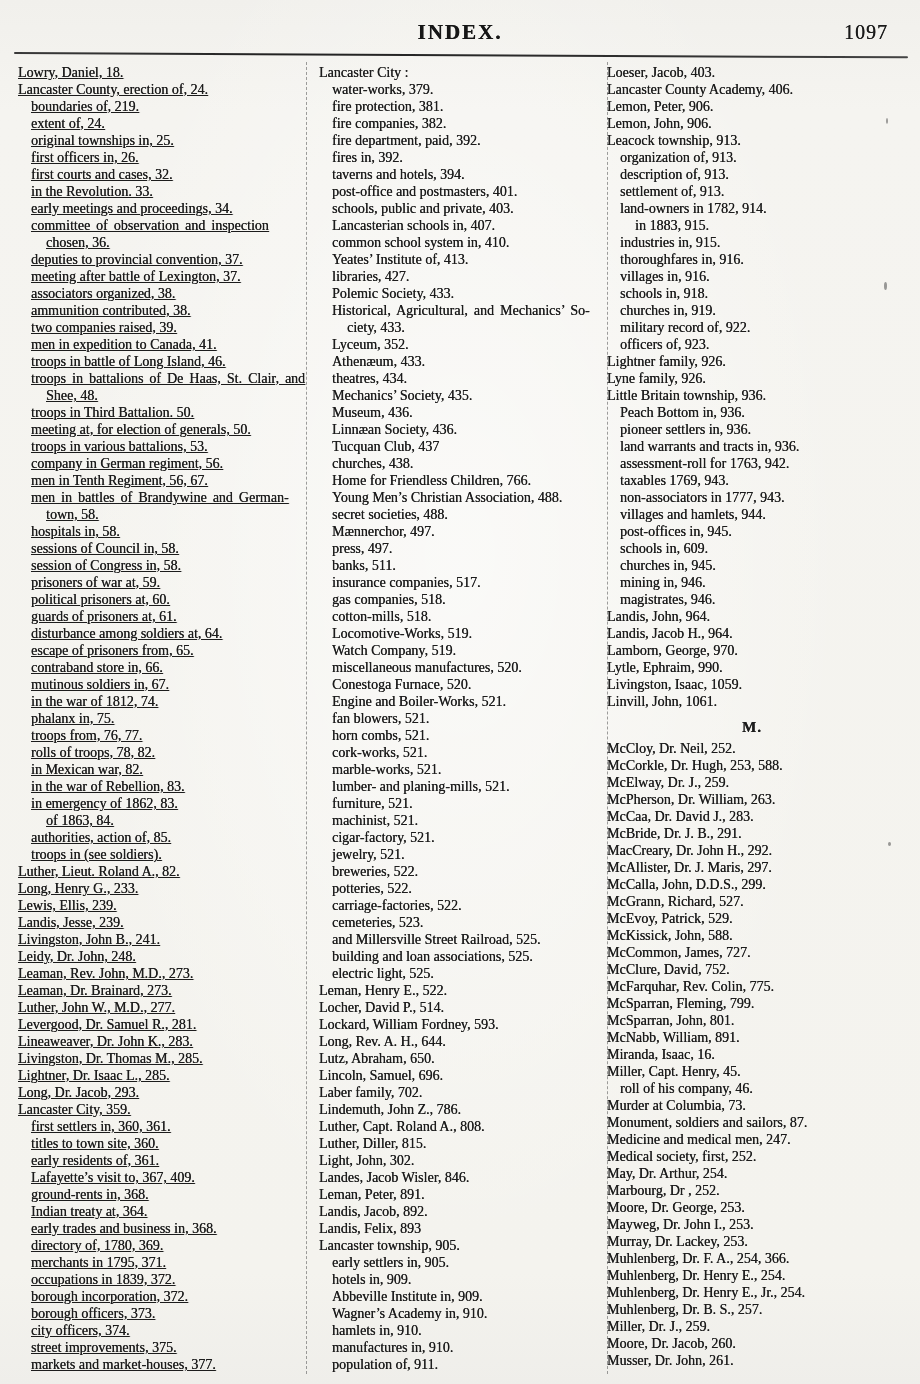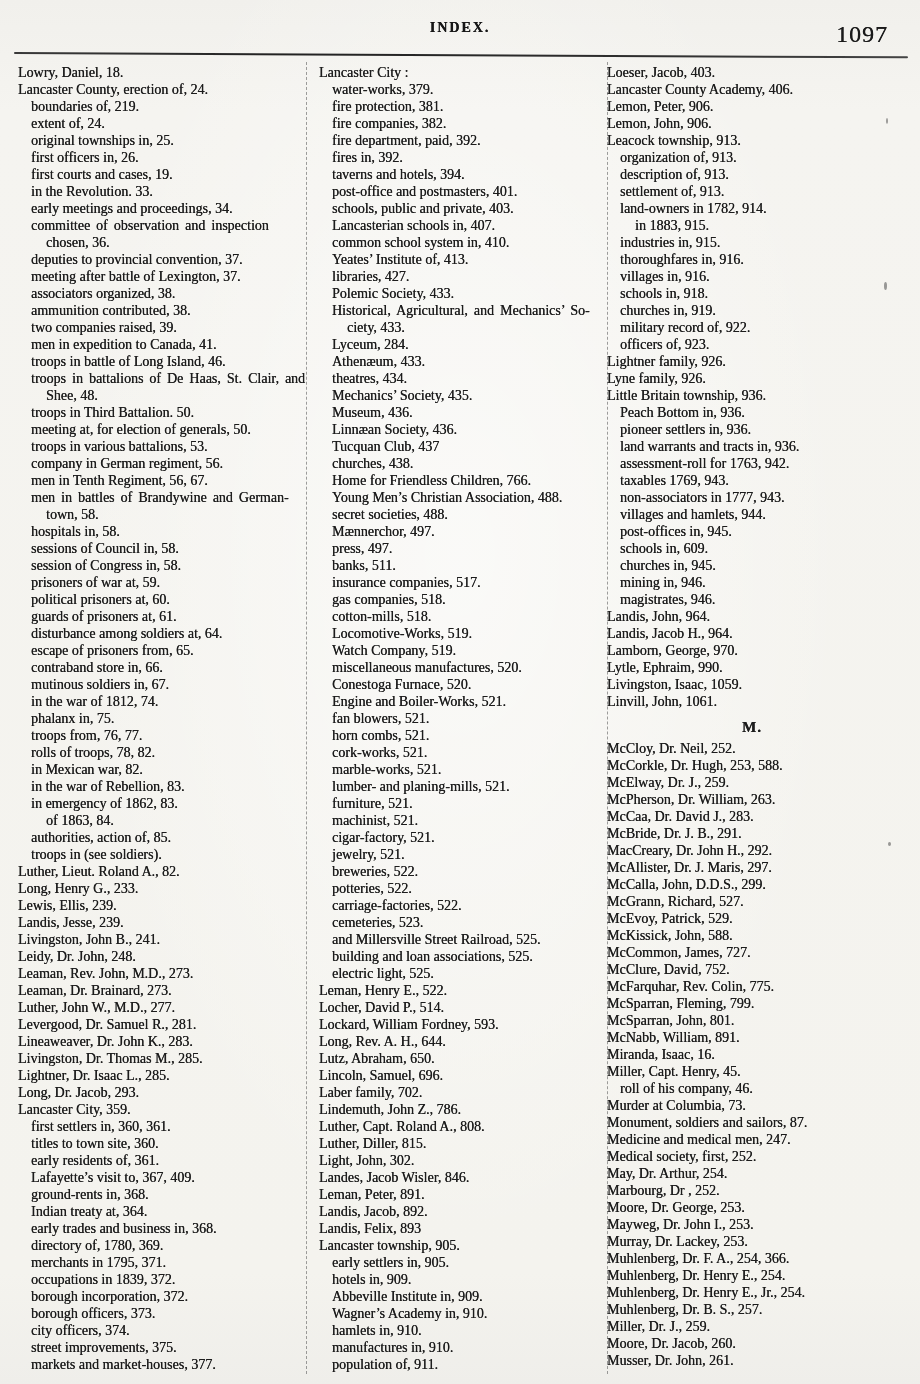--- a/index.html
+++ b/index.html
@@ -11,48 +11,48 @@
       linear-gradient(180deg, #f1f0ec 0%, #f5f4f0 8%, #f4f3ee 92%, #efeeea 100%);
     font-family: "Liberation Serif", "DejaVu Serif", serif;
     color: #1c1c1c;
     overflow: hidden;
     position: relative;
   }
   .page { position: absolute; inset: 0; }
   .title {
     position: absolute; top: 20px; left: 0; width: 920px;
     text-align: center;
-    font-size: 14px; font-weight: bold; letter-spacing: 2px;
+    font-size: 21px; font-weight: bold; letter-spacing: 2px;
     color: #161616;
     text-shadow: 0.3px 0 0 #222;
   }
   .pagenum {
     position: absolute; top: 21px; right: 32px;
-    font-size: 24px; color: #1a1a1a;
+    font-size: 20px; color: #1a1a1a;
     letter-spacing: 1px;
     text-shadow: 0.3px 0 0 #222;
   }
   .rule {
     position: absolute; top: 52px; left: 14px; width: 894px; height: 2px;
     background: linear-gradient(90deg, #3a3a3a 0%, #222 30%, #2e2e2e 70%, #444 100%);
     transform: rotate(0.28deg); transform-origin: left center;
     border-radius: 1px;
   }
   .vrule {
     position: absolute; top: 62px; height: 1312px; width: 0;
     border-left: 1px dashed rgba(80,80,80,0.55);
   }
   .v1 { left: 306px; }
   .v2 { left: 607px; }
   .col {
     position: absolute; top: 64px;
     font-size: 14px; line-height: 17px;
     text-shadow: 0.25px 0 0 #2a2a2a;
   }
-  #col0 { left: 18px;  width: 283px; }
+  #col0 { left: 18px;  width: 283px; text-decoration: underline; }
   #col1 { left: 319px; width: 283px; }
   #col2 { left: 607px; width: 290px; }
   .line { white-space: nowrap; }
   .indent-0 { padding-left: 0; }
   .indent-1 { padding-left: 13px; }
   .indent-2 { padding-left: 28px; }
   .justify { word-spacing: 2.5px; }
   .section-heading {
     text-align: center; font-weight: bold;
     font-size: 15px; letter-spacing: 1px;
@@ -69,21 +69,21 @@
   <div class="rule"></div>
   <div class="vrule v1"></div>
   <div class="vrule v2"></div>
   <div class="col" id="col0">
       <div class="line indent-0">Lowry, Daniel, 18.</div>
       <div class="line indent-0">Lancaster County, erection of, 24.</div>
       <div class="line indent-1">boundaries of, 219.</div>
       <div class="line indent-1">extent of, 24.</div>
       <div class="line indent-1">original townships in, 25.</div>
       <div class="line indent-1">first officers in, 26.</div>
-      <div class="line indent-1">first courts and cases, 19.</div>
+      <div class="line indent-1">first courts and cases, 32.</div>
       <div class="line indent-1">in the Revolution. 33.</div>
       <div class="line indent-1">early meetings and proceedings, 34.</div>
       <div class="line indent-1 justify">committee of observation and inspection</div>
       <div class="line indent-2">chosen, 36.</div>
       <div class="line indent-1">deputies to provincial convention, 37.</div>
       <div class="line indent-1">meeting after battle of Lexington, 37.</div>
       <div class="line indent-1">associators organized, 38.</div>
       <div class="line indent-1">ammunition contributed, 38.</div>
       <div class="line indent-1">two companies raised, 39.</div>
       <div class="line indent-1">men in expedition to Canada, 41.</div>
@@ -158,21 +158,21 @@
       <div class="line indent-1">taverns and hotels, 394.</div>
       <div class="line indent-1">post-office and postmasters, 401.</div>
       <div class="line indent-1">schools, public and private, 403.</div>
       <div class="line indent-1">Lancasterian schools in, 407.</div>
       <div class="line indent-1">common school system in, 410.</div>
       <div class="line indent-1">Yeates’ Institute of, 413.</div>
       <div class="line indent-1">libraries, 427.</div>
       <div class="line indent-1">Polemic Society, 433.</div>
       <div class="line indent-1 justify">Historical, Agricultural, and Mechanics’ So-</div>
       <div class="line indent-2">ciety, 433.</div>
-      <div class="line indent-1">Lyceum, 284.</div>
+      <div class="line indent-1">Lyceum, 352.</div>
       <div class="line indent-1">Athenæum, 433.</div>
       <div class="line indent-1">theatres, 434.</div>
       <div class="line indent-1">Mechanics’ Society, 435.</div>
       <div class="line indent-1">Museum, 436.</div>
       <div class="line indent-1">Linnæan Society, 436.</div>
       <div class="line indent-1">Tucquan Club, 437</div>
       <div class="line indent-1">churches, 438.</div>
       <div class="line indent-1">Home for Friendless Children, 766.</div>
       <div class="line indent-1">Young Men’s Christian Association, 488.</div>
       <div class="line indent-1">secret societies, 488.</div>

